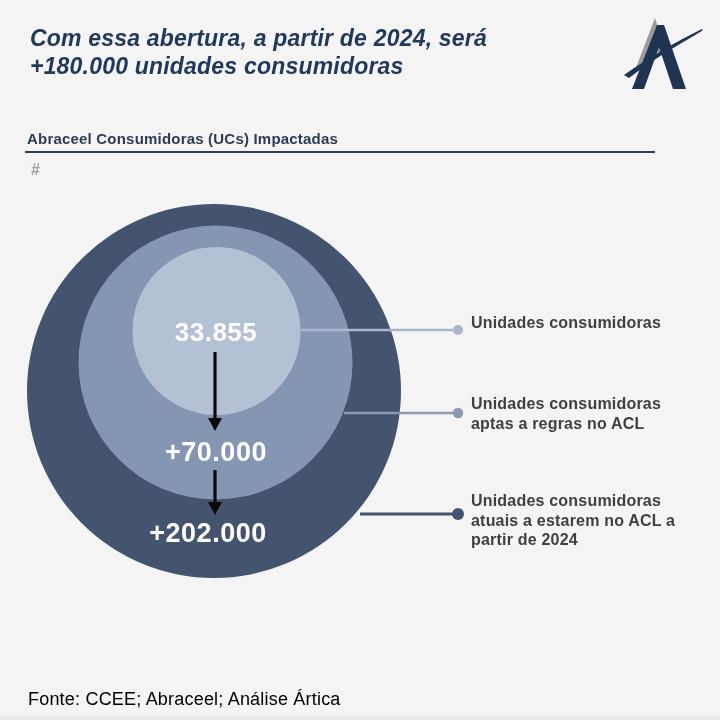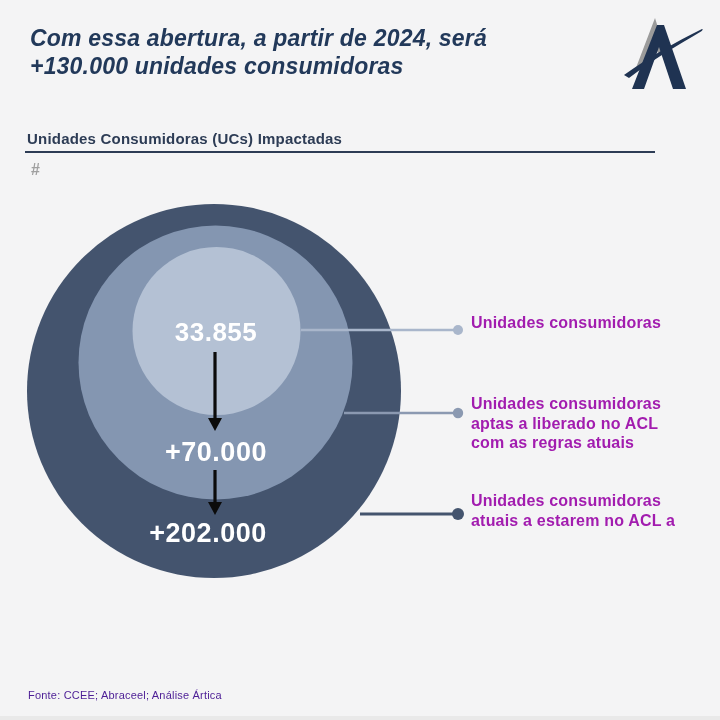--- a/index.html
+++ b/index.html
@@ -42,53 +42,53 @@
     font-weight:700;letter-spacing:0.5px;
     text-anchor:middle;
   }
   .rv-inner{font-size:26px;}
   .rv-mid{font-size:27px;}
   .rv-outer{font-size:27px;}
   
   .annotation{
     position:absolute;left:471px;width:245px;
     font-size:16px;line-height:19.5px;font-weight:700;
-    color:#a21caf;letter-spacing:0.2px;
+    color:#404040;letter-spacing:0.2px;
   }
   .annotation span{display:block;white-space:nowrap;}
   .annotation-1{top:313px;}
   .annotation-2{top:394px;}
   .annotation-3{top:491px;}
   
   .source{
     position:absolute;left:28px;top:689px;
-    font-size:11px;color:#4c1d95;letter-spacing:0.2px;
+    font-size:18px;color:#000000;letter-spacing:0.2px;
   }
   .bottom-strip{
     position:absolute;left:0;bottom:0;width:720px;height:4px;
     background:#e9e9e9;
   }
 </style>
 </head>
 <body>
 
 <div class="canvas">
 
   <div class="title">
     <span>Com essa abertura, a partir de 2024, será</span>
-    <span>+130.000 unidades consumidoras</span>
+    <span>+180.000 unidades consumidoras</span>
   </div>
 
   <svg class="logo" width="84" height="84" viewBox="0 0 84 84">
     <path d="M33,6 L12,61 L21,55 L30,27 L36,41 L43,38 Z" fill="#9b9b9b"></path>
     <path d="M2,63 C27,45 52,31 80,17 C81,16.5 81,18 79,19.5 C56,33 30,48 7,66 Z" fill="#1f3352"></path>
     <path d="M35,13 L10,77 L22,77 L37,35 L51,77 L64,77 L42,13 Z" fill="#1f3352"></path>
   </svg>
 
-  <div class="section-title">Unidades Consumidoras (UCs) Impactadas</div>
+  <div class="section-title">Abraceel Consumidoras (UCs) Impactadas</div>
   <div class="section-rule"></div>
   <div class="hash">#</div>
 
   <svg class="chart-svg" viewBox="0 0 720 720">
 
     <circle cx="214" cy="391" r="187" fill="#44546e"></circle>
     <circle cx="215.5" cy="362.5" r="137" fill="#8496b1"></circle>
     <circle cx="216.5" cy="331" r="84" fill="#b4c1d4"></circle>
 
     <line x1="301" y1="330" x2="456" y2="330" stroke-width="2.3" stroke="#a9b6cb"></line>
@@ -112,24 +112,24 @@
       <line x1="215" y1="470" x2="215" y2="503" stroke-width="3.2" stroke="#0b0b0b"></line>
       <polygon points="208,502 222,502 215,515" fill="#0b0b0b"></polygon>
     </g>
   </svg>
 
   <div class="annotation annotation-1">
     <span>Unidades consumidoras</span>
   </div>
   <div class="annotation annotation-2">
     <span>Unidades consumidoras</span>
-    <span>aptas a liberado no ACL</span>
-    <span>com as regras atuais</span>
+    <span>aptas a regras no ACL</span>
   </div>
   <div class="annotation annotation-3">
     <span>Unidades consumidoras</span>
     <span>atuais a estarem no ACL a</span>
+    <span>partir de 2024</span>
   </div>
 
   <div class="source">Fonte: CCEE; Abraceel; Análise Ártica</div>
   <div class="bottom-strip"></div>
 
 </div>
 
 </body></html>

